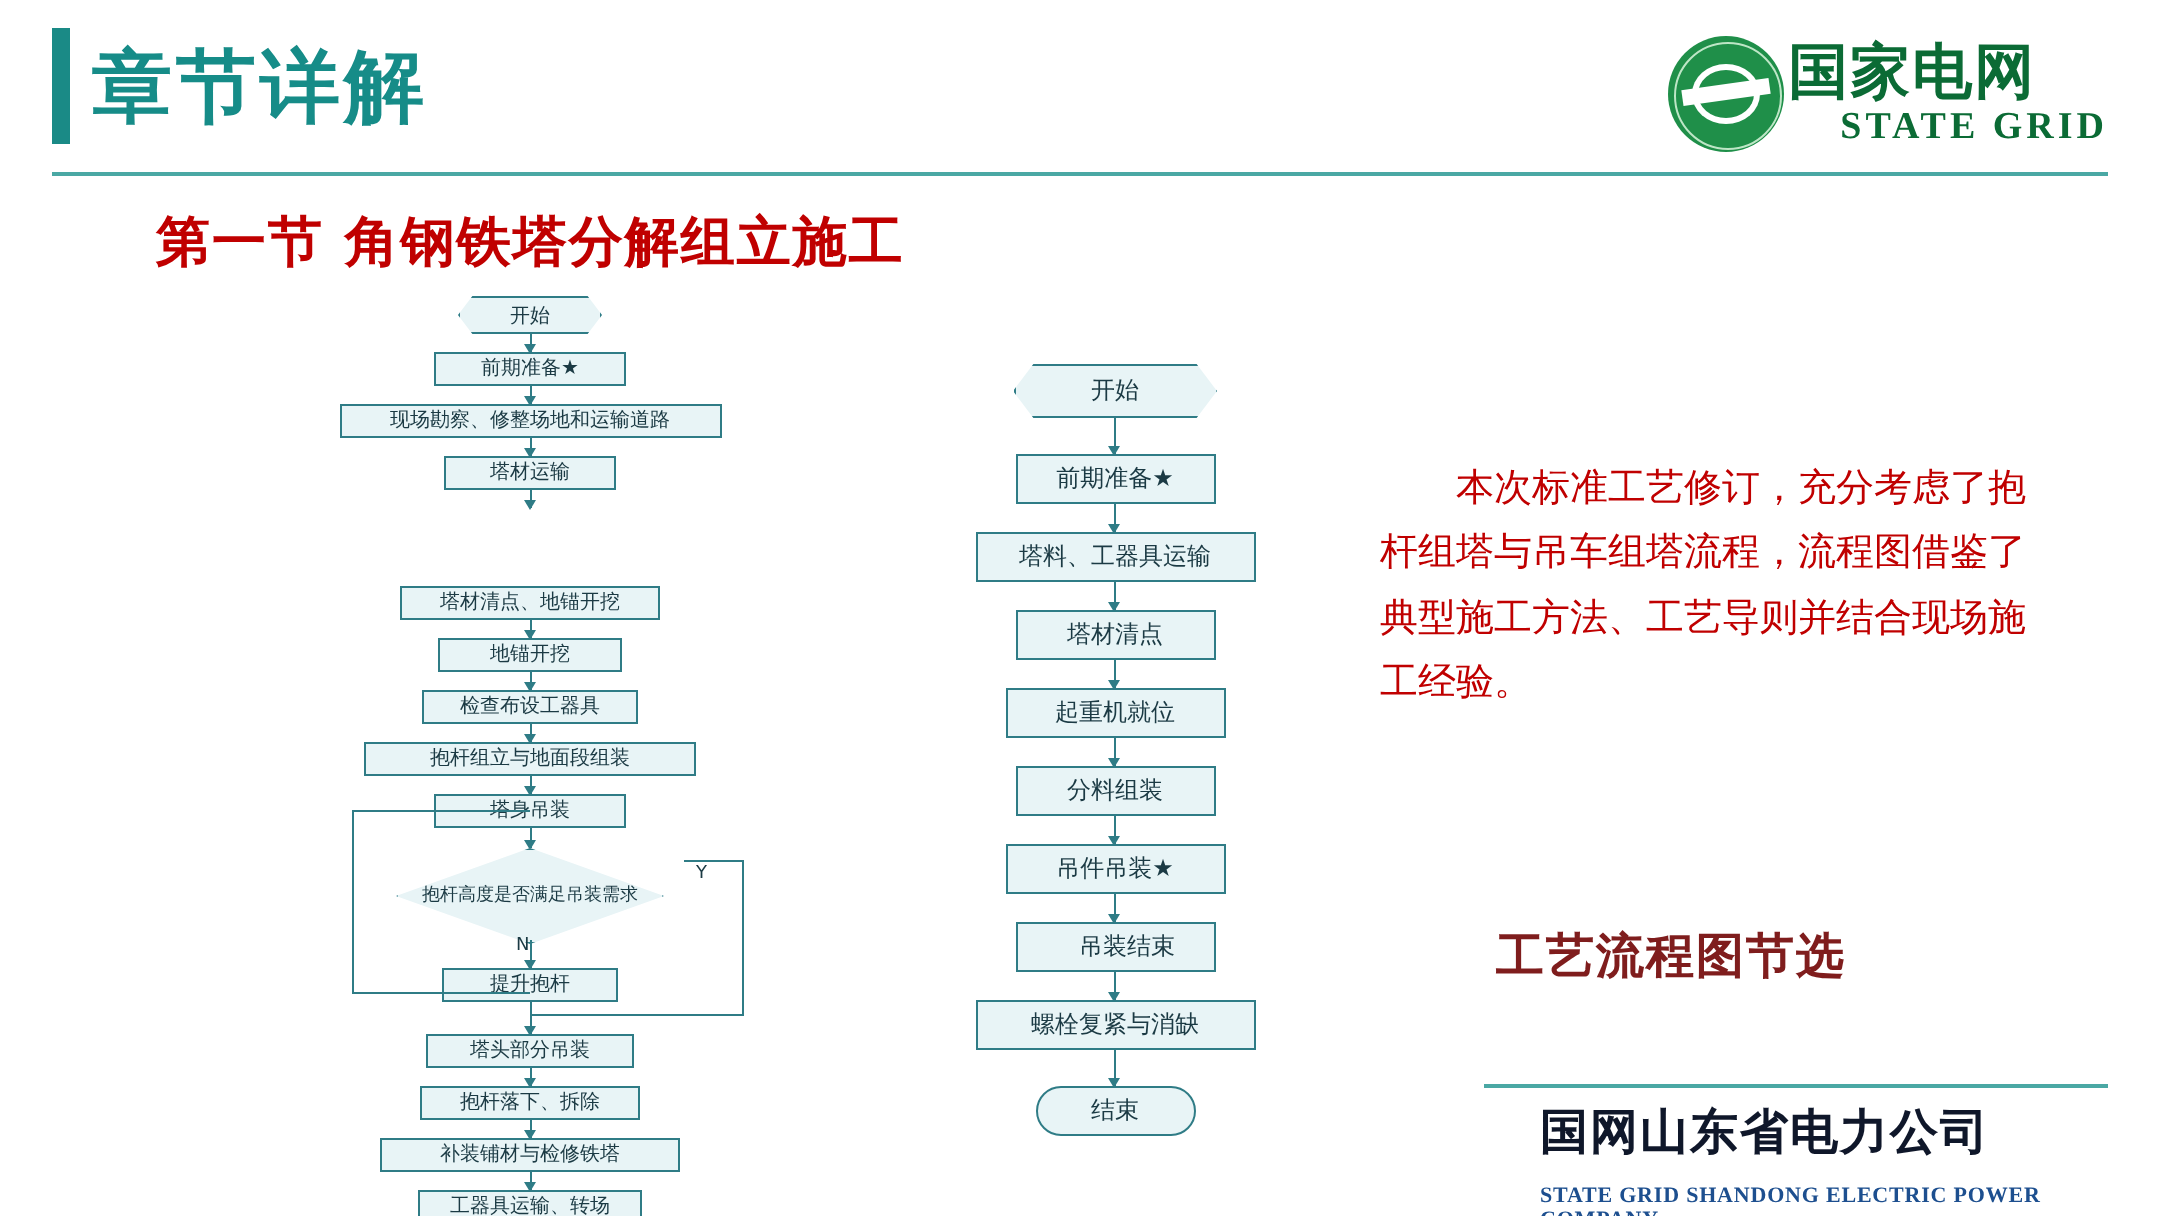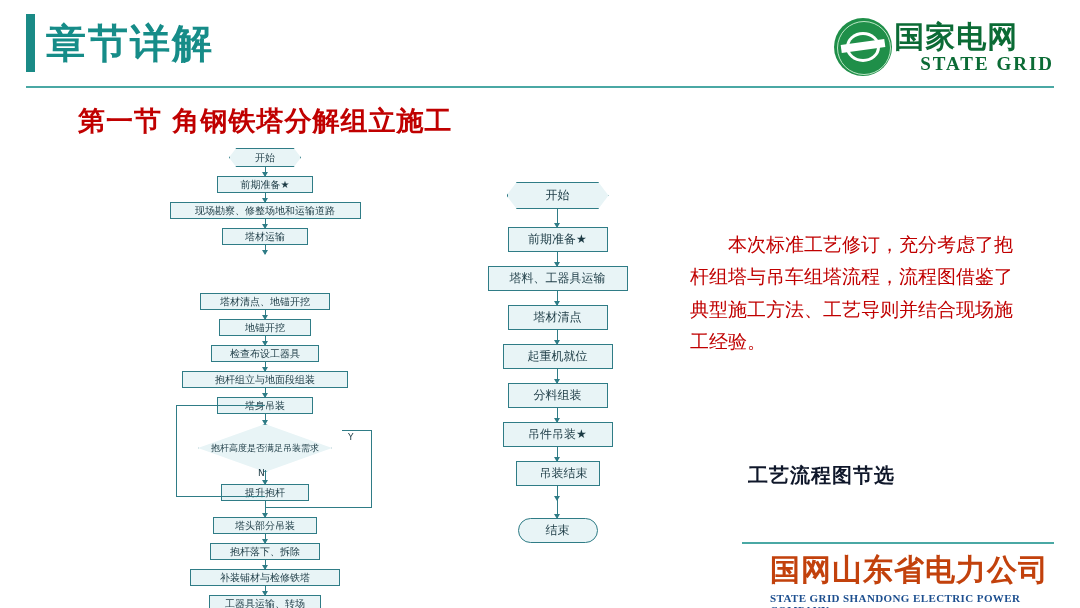--- a/index.html
+++ b/index.html
@@ -224,42 +224,42 @@
     font-size: 19px;
     color: #c00000;
     line-height: 1.7;
     text-indent: 38px;
     font-family: "DejaVu Sans", "Liberation Sans", sans-serif;
   }
   .note-sub {
     position: absolute;
     left: 748px;
     top: 462px;
-    font-size: 20px;
-    font-weight: bold;
-    color: #0f172a;
+    font-size: 24px;
+    font-weight: bold;
+    color: #7f1d1d;
     letter-spacing: 1px;
     font-family: "DejaVu Sans", "Liberation Sans", sans-serif;
   }
   
   .footer-rule {
     position: absolute;
     left: 742px;
     top: 542px;
     width: 312px;
     height: 2px;
     background: #4aa8a4;
   }
   .footer-cn {
     position: absolute;
     left: 770px;
     top: 550px;
-    font-size: 30px;
-    font-weight: bold;
-    color: #c2410c;
+    font-size: 24px;
+    font-weight: bold;
+    color: #0f172a;
     letter-spacing: 1px;
     font-family: "DejaVu Sans", "Liberation Sans", sans-serif;
   }
   .footer-en {
     position: absolute;
     left: 770px;
     top: 592px;
     font-size: 11px;
     font-weight: bold;
     color: #1d4f8f;
@@ -351,22 +351,23 @@
     <div class="node" style="width:140px;">塔料、工器具运输</div>
     <div class="conn" style="height:14px;"></div>
     <div class="node" style="width:100px;">塔材清点</div>
     <div class="conn" style="height:14px;"></div>
     <div class="node" style="width:110px;">起重机就位</div>
     <div class="conn" style="height:14px;"></div>
     <div class="node" style="width:100px;">分料组装</div>
     <div class="conn" style="height:14px;"></div>
     <div class="node" style="width:110px;">吊件吊装★</div>
     <div class="conn" style="height:14px;"></div>
-    <div class="node" style="width:84px;padding-left:12px;">吊装结束</div>
-    <div class="conn" style="height:14px;"></div>
+    <div class="node" style="width:100px;padding-left:12px;">吊装结束</div>
+    <div class="conn" style="height:14px;"></div>
+    <div class="node" style="width:140px;">螺栓复紧与消缺</div>
     <div class="conn" style="height:18px;"></div>
     <div class="node term" style="width:80px;">结束</div>
   </div>
 
   <div class="note">本次标准工艺修订，充分考虑了抱杆组塔与吊车组塔流程，流程图借鉴了典型施工方法、工艺导则并结合现场施工经验。</div>
   <div class="note-sub">工艺流程图节选</div>
 
   <div class="footer-rule"></div>
   <div class="footer-cn">国网山东省电力公司</div>
   <div class="footer-en">STATE GRID SHANDONG ELECTRIC POWER COMPANY</div>

